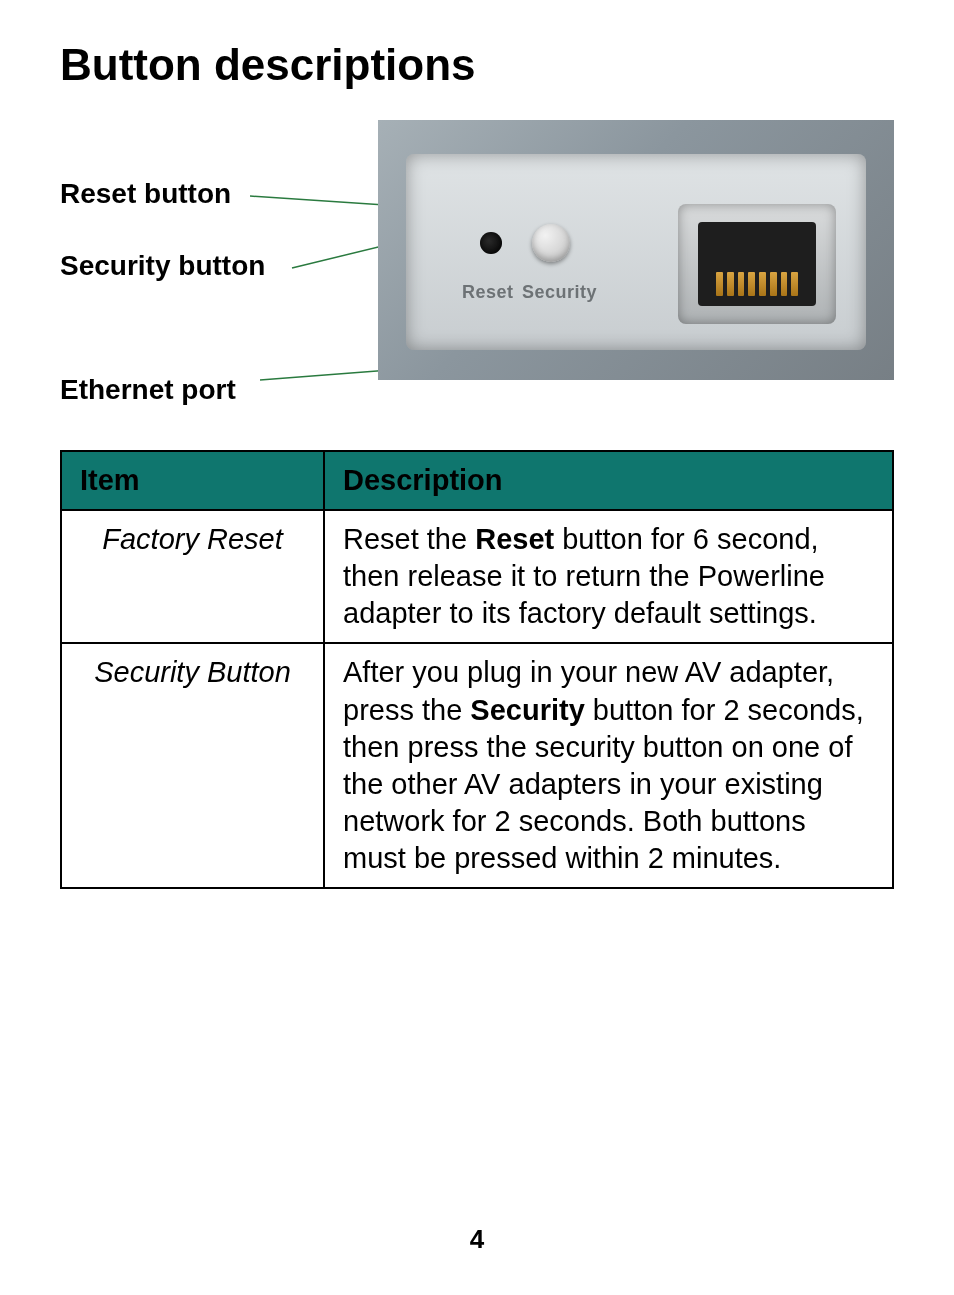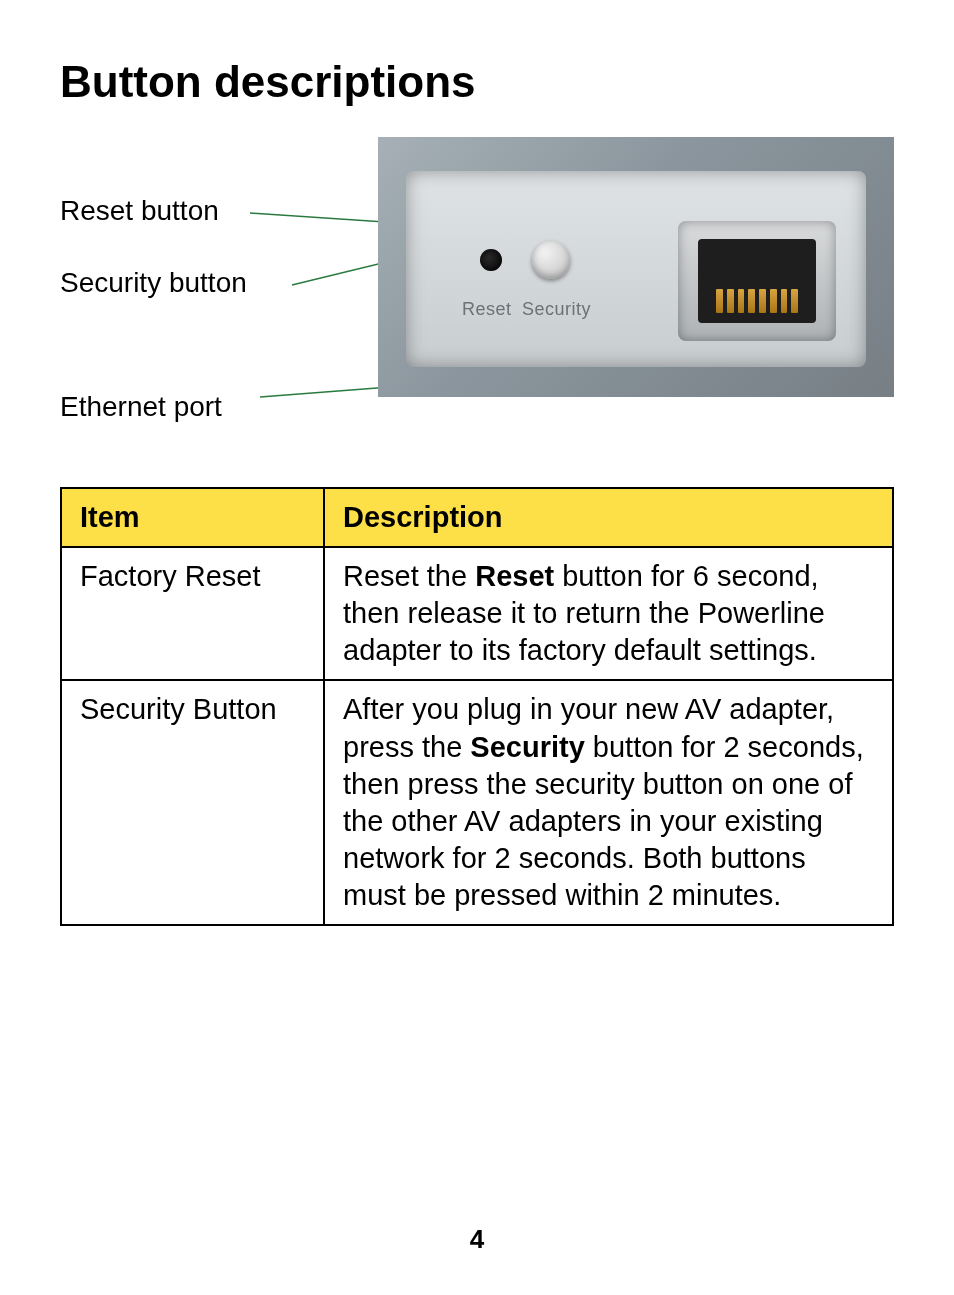--- a/index.html
+++ b/index.html
@@ -14,29 +14,30 @@
     position: relative;
     width: 954px;
     height: 1295px;
     box-sizing: border-box;
     padding: 40px 60px 0 60px;
   }
   h1.title {
     font-family: Arial, "Helvetica Neue", sans-serif;
     font-weight: 700;
     font-size: 44px;
-    margin: 17px 0 30px 0;
+    margin: 0 0 30px 0;
   }
 
   
   .diagram {
     position: relative;
     width: 834px;
     height: 280px;
-    margin-bottom: 70px;
+    margin-bottom: 50px;
+    font-weight: bold;
   }
   .callouts {
     position: absolute;
     left: 0;
     top: 0;
     width: 270px;
     font-family: Arial, sans-serif;
     font-size: 28px;
     color: #000;
   }
@@ -140,25 +141,27 @@
     font-size: 29px;
     line-height: 1.28;
   }
   table.desc th, table.desc td {
     border: 2px solid #000;
     padding: 10px 18px;
     vertical-align: top;
     text-align: left;
   }
   table.desc th {
-    background: #fde047;
+    background: #0f766e;
     font-weight: 700;
   }
   table.desc td.item {
     width: 225px;
+    text-align: center;
+    font-style: italic;
   }
   .bold { font-weight: 700; }
 
   .pagenum {
     position: absolute;
     bottom: 40px;
     left: 0; right: 0;
     text-align: center;
     font-weight: 700;
     font-size: 26px;

